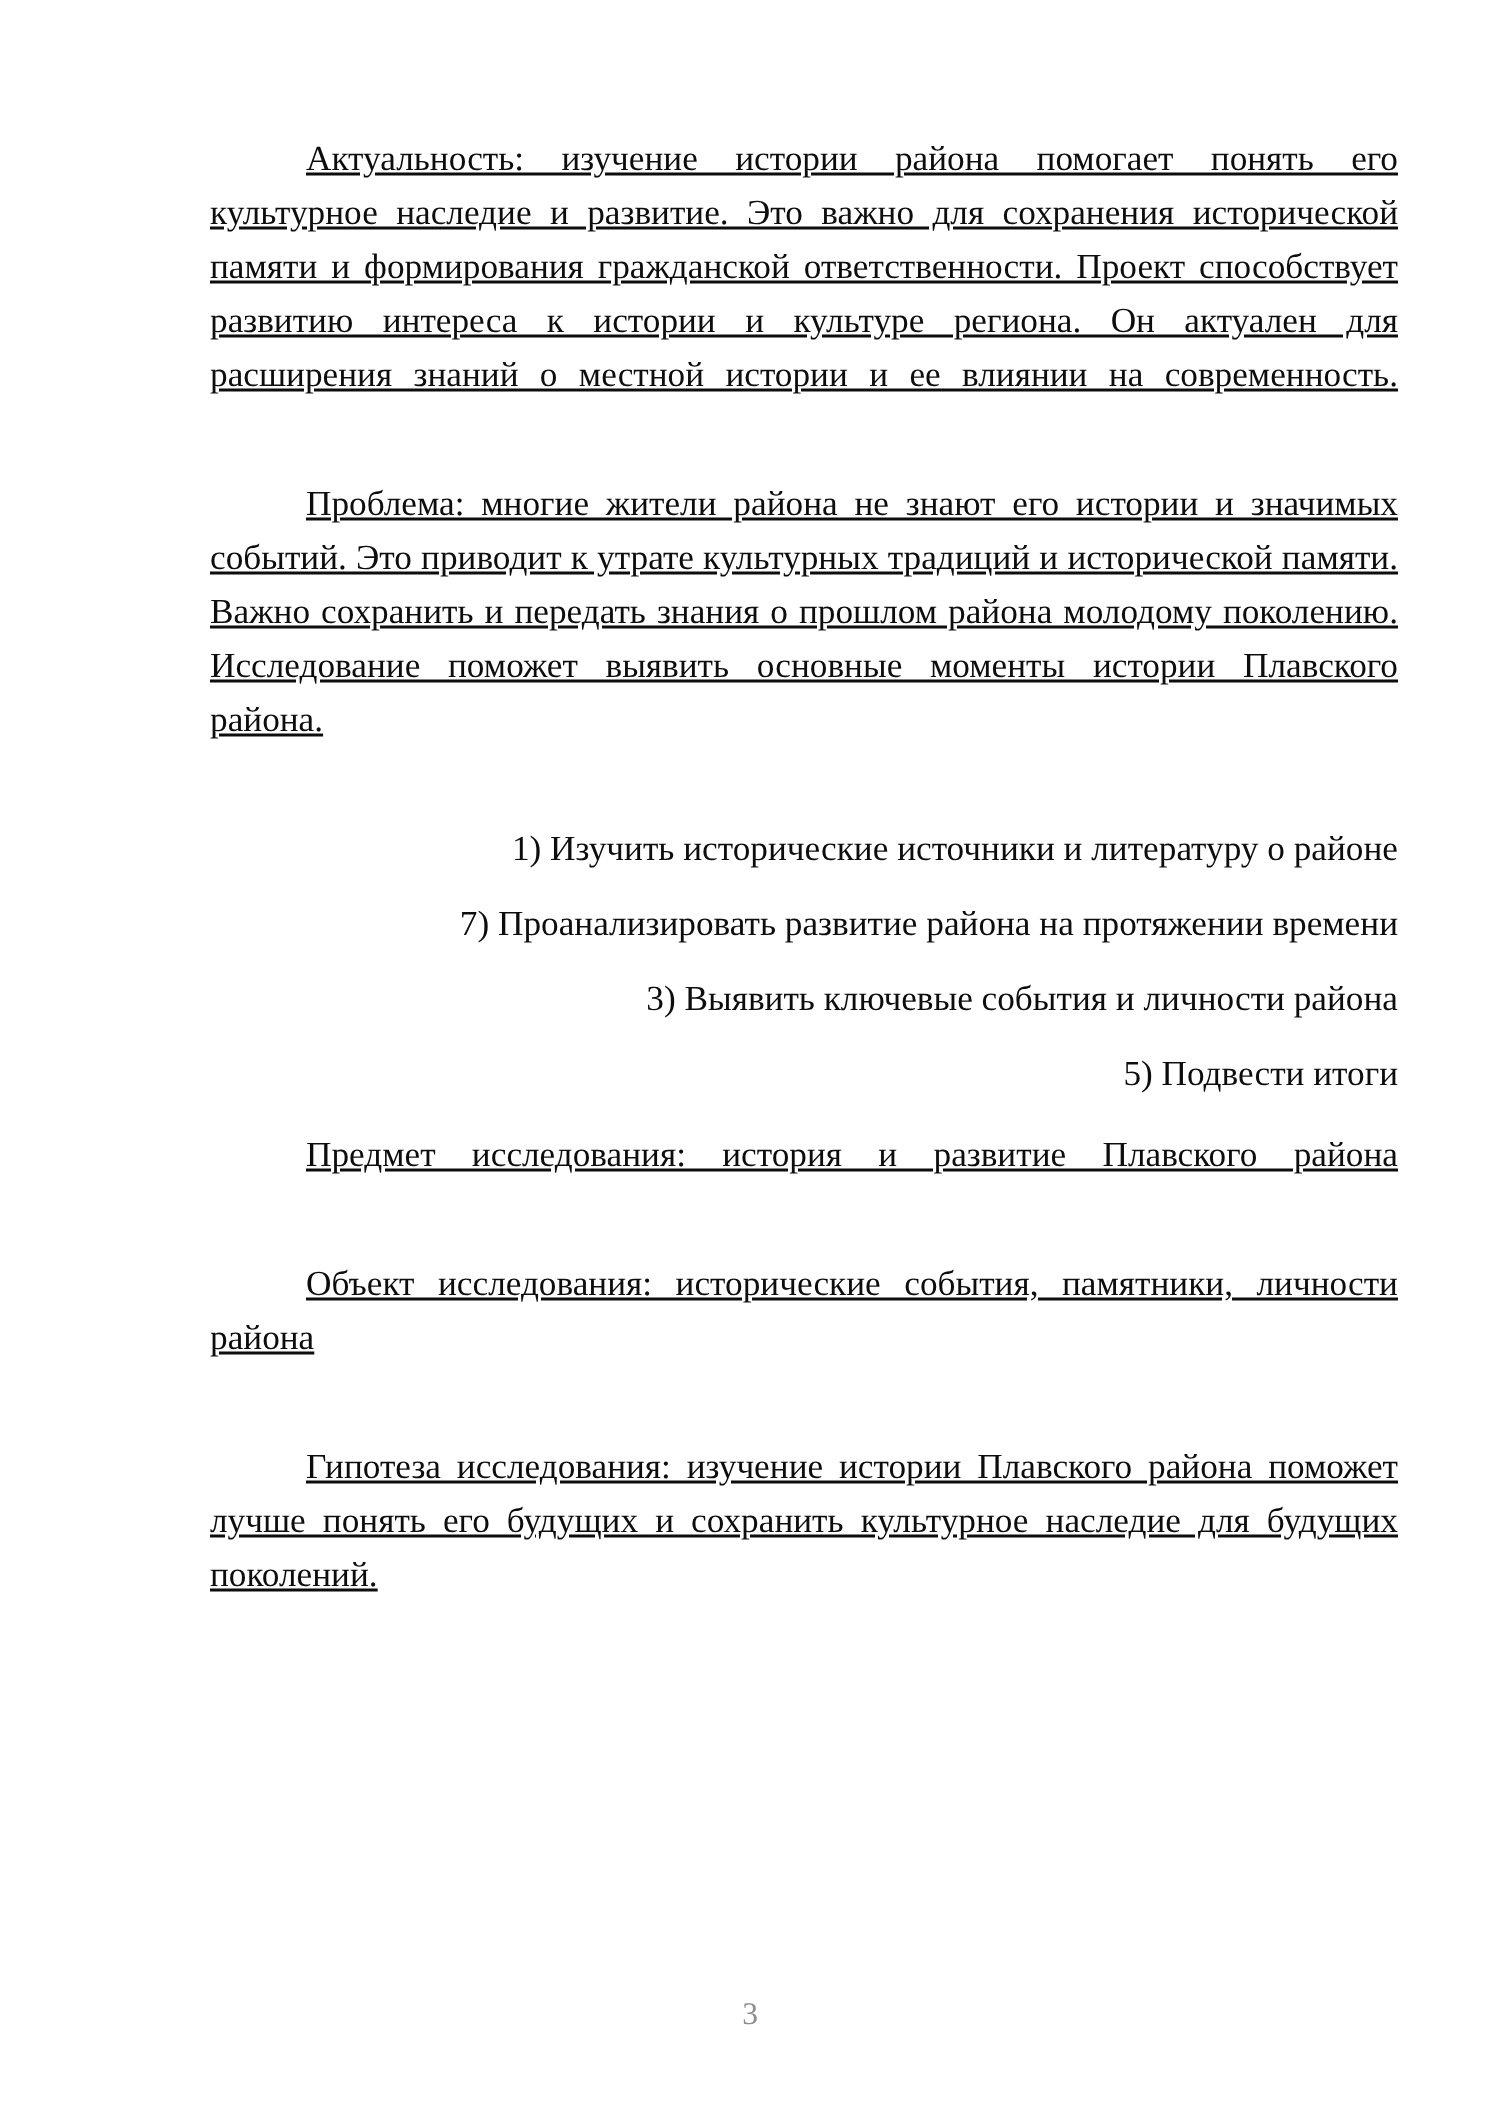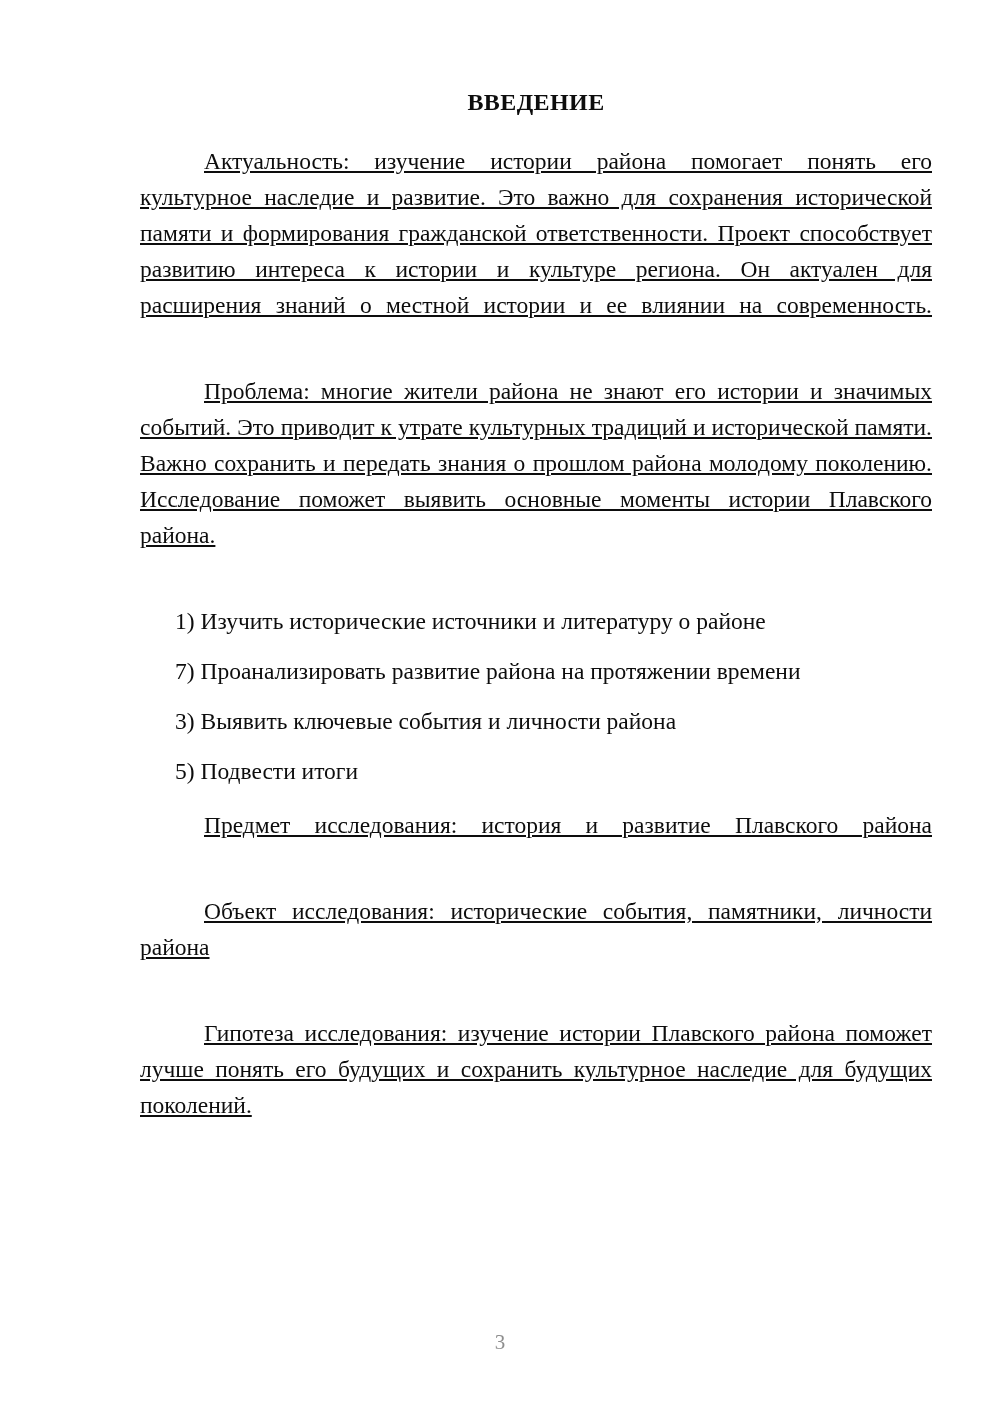--- a/index.html
+++ b/index.html
@@ -65,21 +65,21 @@
 
   .list {
     list-style: none;
     margin: 0 0 14px 0;
     padding: 0;
   }
 
   .list-item {
     font-size: 23.5px;
     line-height: 36px;
-    text-align: left;
+    text-align: right;
     padding-left: 35px;
     margin-bottom: 14px;
     font-family: Liberation Serif, serif;
   }
 
   .list-item:last-child {
     margin-bottom: 18px;
   }
 
   .page-number {
@@ -93,21 +93,20 @@
     font-family: "Liberation Serif", "DejaVu Serif", serif;
   }
 </style>
 </head>
 <body>
 
 <div class="page">
 
   <div class="content">
 
-    <h1 class="doc-title">ВВЕДЕНИЕ</h1>
 
     <p class="para">Актуальность: изучение истории района помогает понять его культурное наследие и развитие. Это важно для сохранения исторической памяти и формирования гражданской ответственности. Проект способствует развитию интереса к истории и культуре региона. Он актуален для расширения знаний о местной истории и ее влиянии на современность.</p>
 
     <p class="para">Проблема: многие жители района не знают его истории и значимых событий. Это приводит к утрате культурных традиций и исторической памяти. Важно сохранить и передать знания о прошлом района молодому поколению. Исследование поможет выявить основные моменты истории Плавского района.</p>
 
 
 
     <ol class="list">
       <li class="list-item">1) Изучить исторические источники и литературу о районе</li>
       <li class="list-item">7) Проанализировать развитие района на протяжении времени</li>

